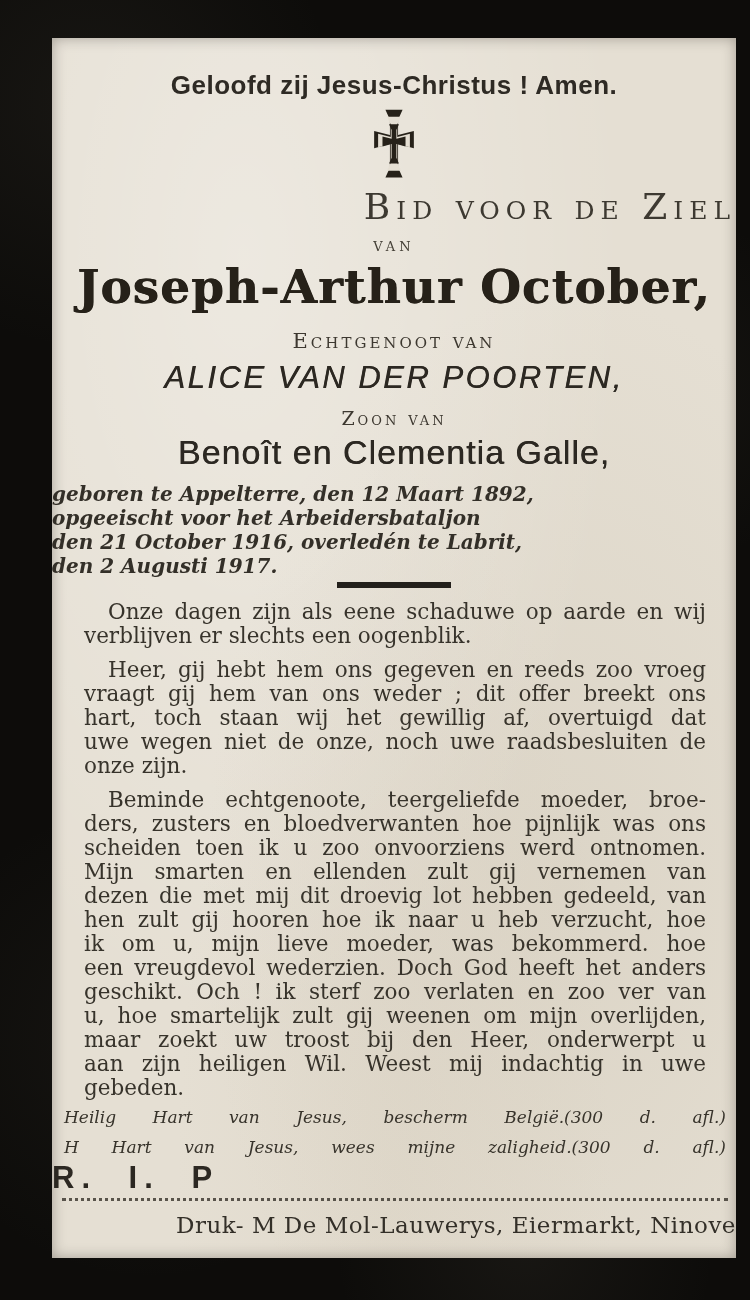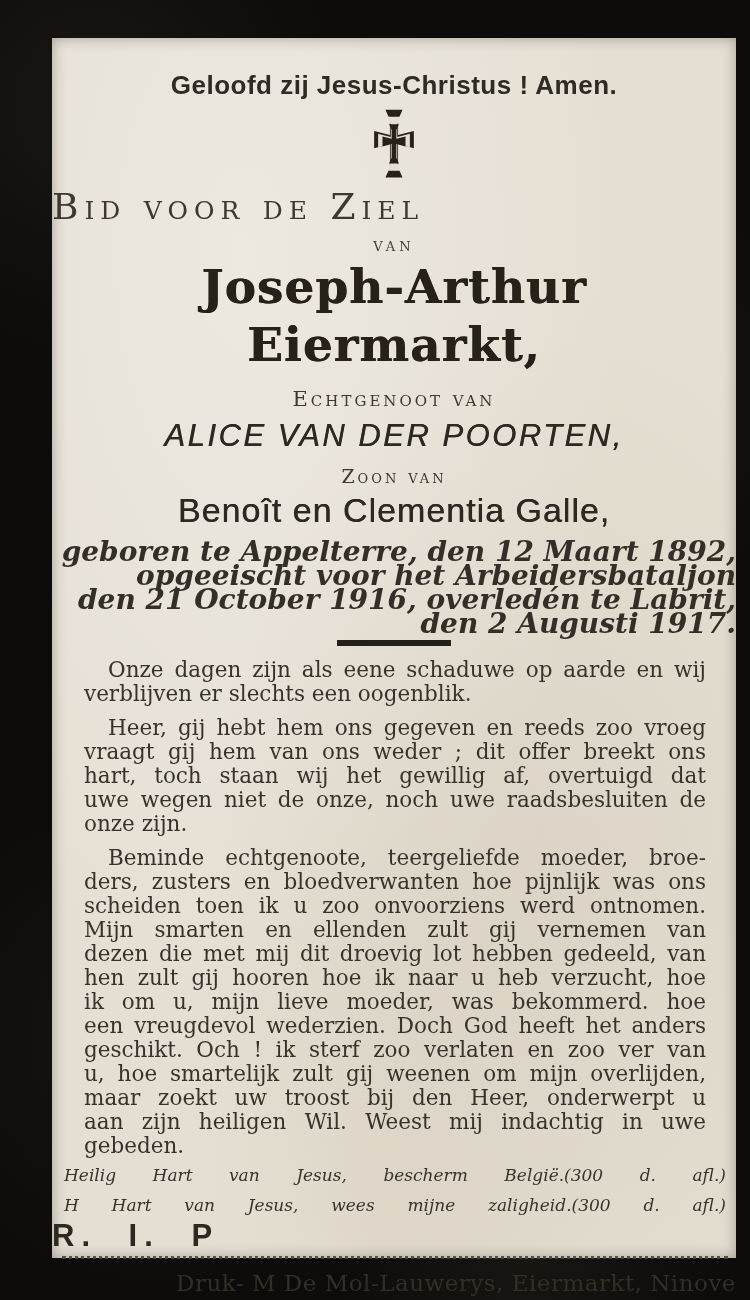--- a/index.html
+++ b/index.html
@@ -39,21 +39,21 @@
     font-family:"Liberation Sans", sans-serif;
     font-weight:bold; font-size:26px; line-height:30px;
     letter-spacing:0.5px; color:#2e2a24; text-align:center;
   }
   .cross-wrap { margin-top:8px; height:74px; text-align:center; }
 
   .pray-heading {
     margin-top:6px;
     font-variant:small-caps;
     font-size:36px; line-height:38px; letter-spacing:6px;
-    color:#3d3931; text-align:left; font-weight:500;
+    color:#3d3931; text-align:right; font-weight:500;
   }
   .of-label {
     margin-top:8px;
     font-variant:small-caps;
     font-size:19px; line-height:20px; letter-spacing:4px;
     color:#454037; text-align:center;
   }
   .deceased-name {
     margin-top:4px;
     font-size:47px; line-height:58px; font-weight:bold;
@@ -78,22 +78,22 @@
   .parents-name {
     margin-top:2px;
     font-family:"Liberation Sans", sans-serif;
     font-size:34px; line-height:40px; letter-spacing:1px;
     color:#2c2822; text-align:center;
     text-shadow:0.4px 0 0 currentColor;
   }
   .vitals {
     margin-top:10px;
     font-style:italic; font-weight:bold;
-    font-size:28px; line-height:24px;
-    color:#332f28; text-align:right;
+    font-size:20px; line-height:24px;
+    color:#332f28; text-align:left;
   }
   .divider {
     width:114px; height:6px; background:#23201b;
     margin:4px auto 0;
   }
   .body-text {
     margin-top:12px;
     padding:0 30px 0 32px;
     font-size:21.5px; line-height:24px;
     color:#37332b;
@@ -145,21 +145,21 @@
         </defs>
         <use href="#crossPath" fill="#262119"></use>
         <use href="#crossPath" fill="#e5dfd3" transform="translate(30 40) scale(0.80) translate(-30 -40)"></use>
         <use href="#crossPath" fill="#262119" transform="translate(30 40) scale(0.58) translate(-30 -40)"></use>
       </svg>
     </div>
 
     <div class="pray-heading">Bid voor de Ziel</div>
     <div class="of-label">van</div>
 
-    <div class="deceased-name">Joseph-Arthur Eiermarkt,</div>
+    <div class="deceased-name">Joseph-Arthur October,</div>
 
     <div class="role-label">Echtgenoot van</div>
     <div class="spouse-name">ALICE VAN DER POORTEN,</div>
 
     <div class="role-label son">Zoon van</div>
     <div class="parents-name">Benoît en Clementia Galle,</div>
 
     <div class="vitals">
       <div>geboren te Appelterre, den 12 Maart 1892,</div>
       <div>opgeeischt voor het Arbeidersbataljon</div>

